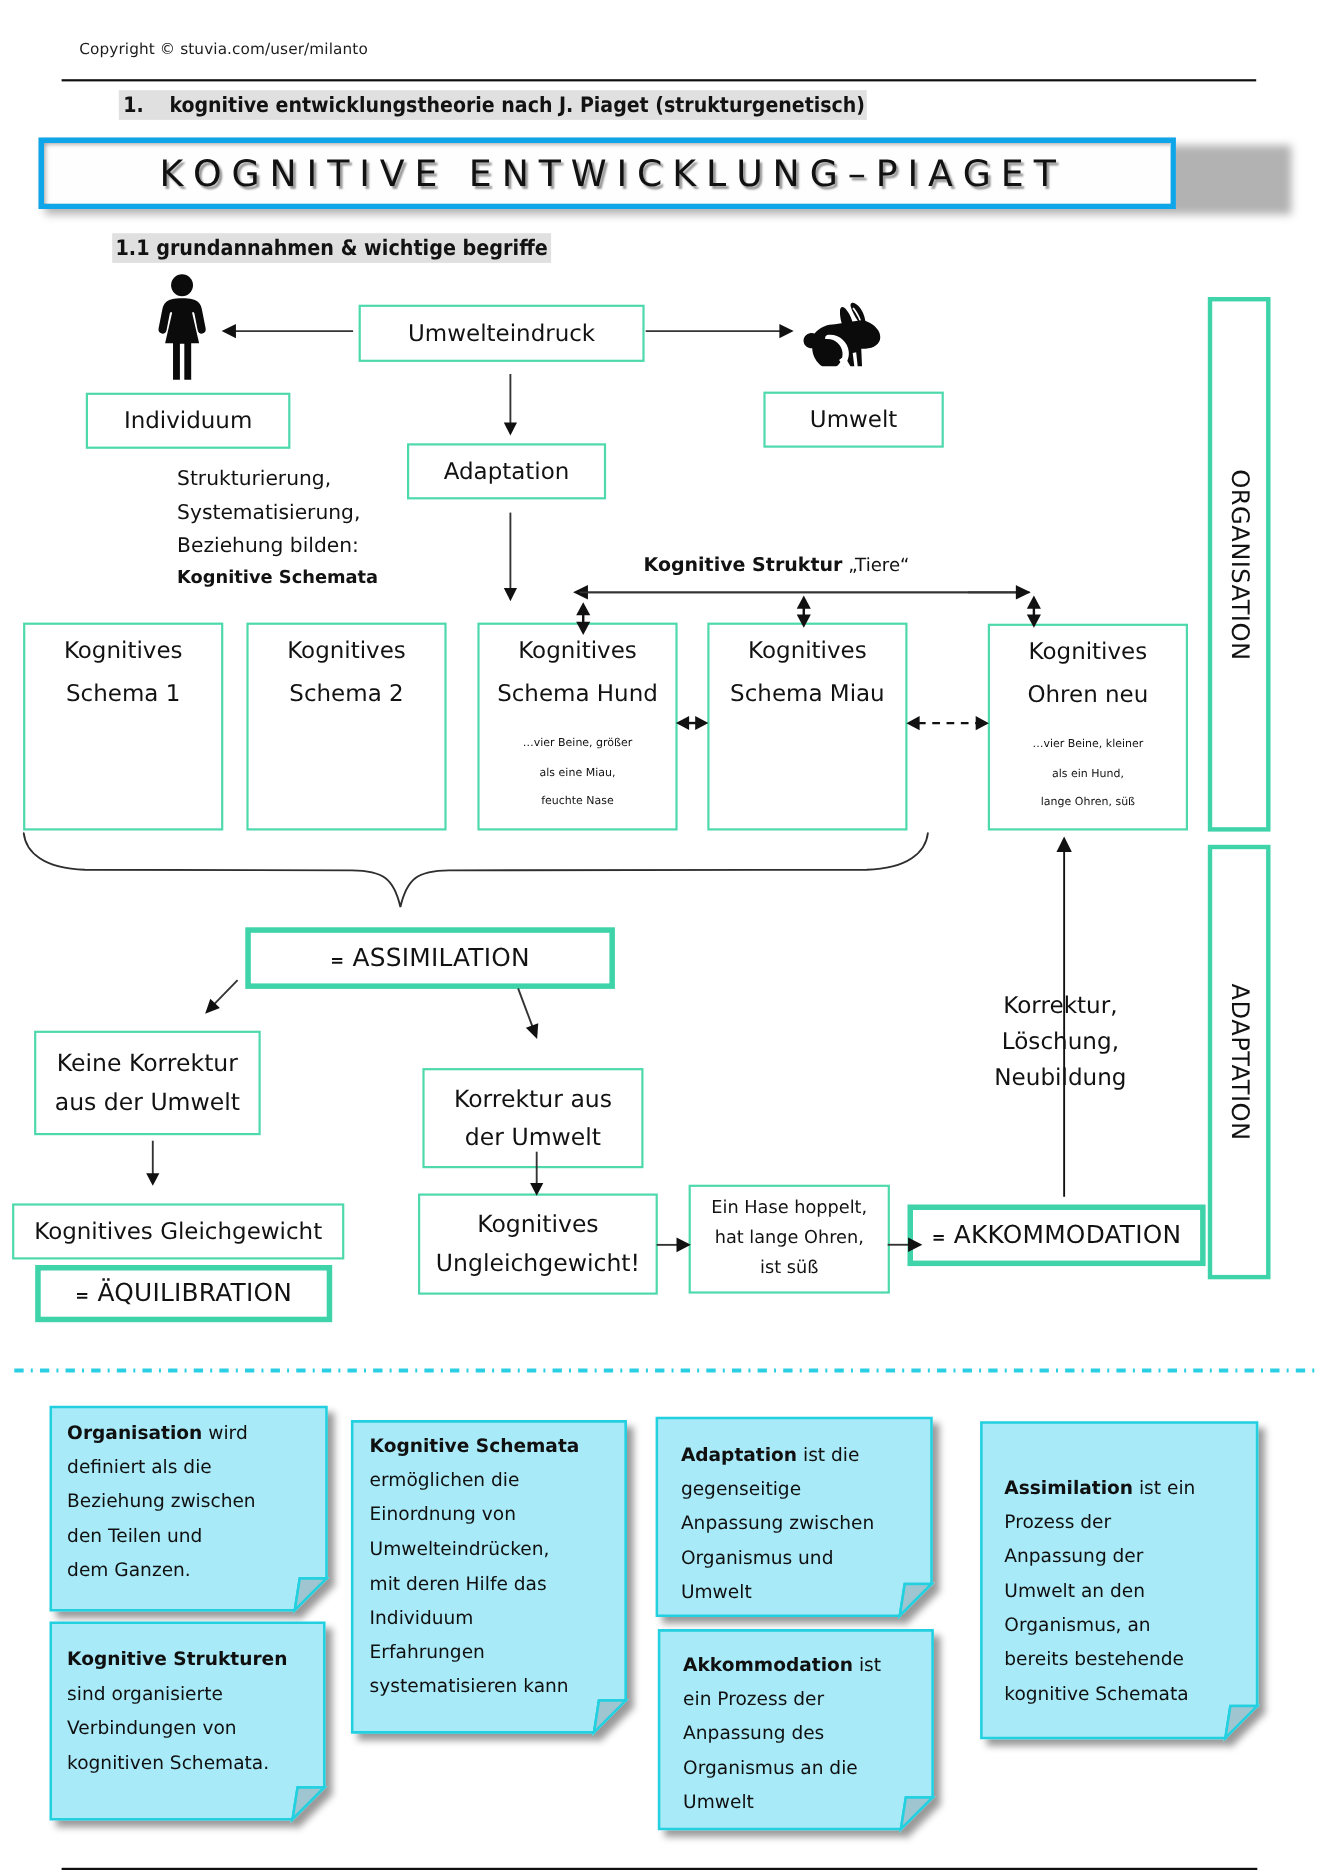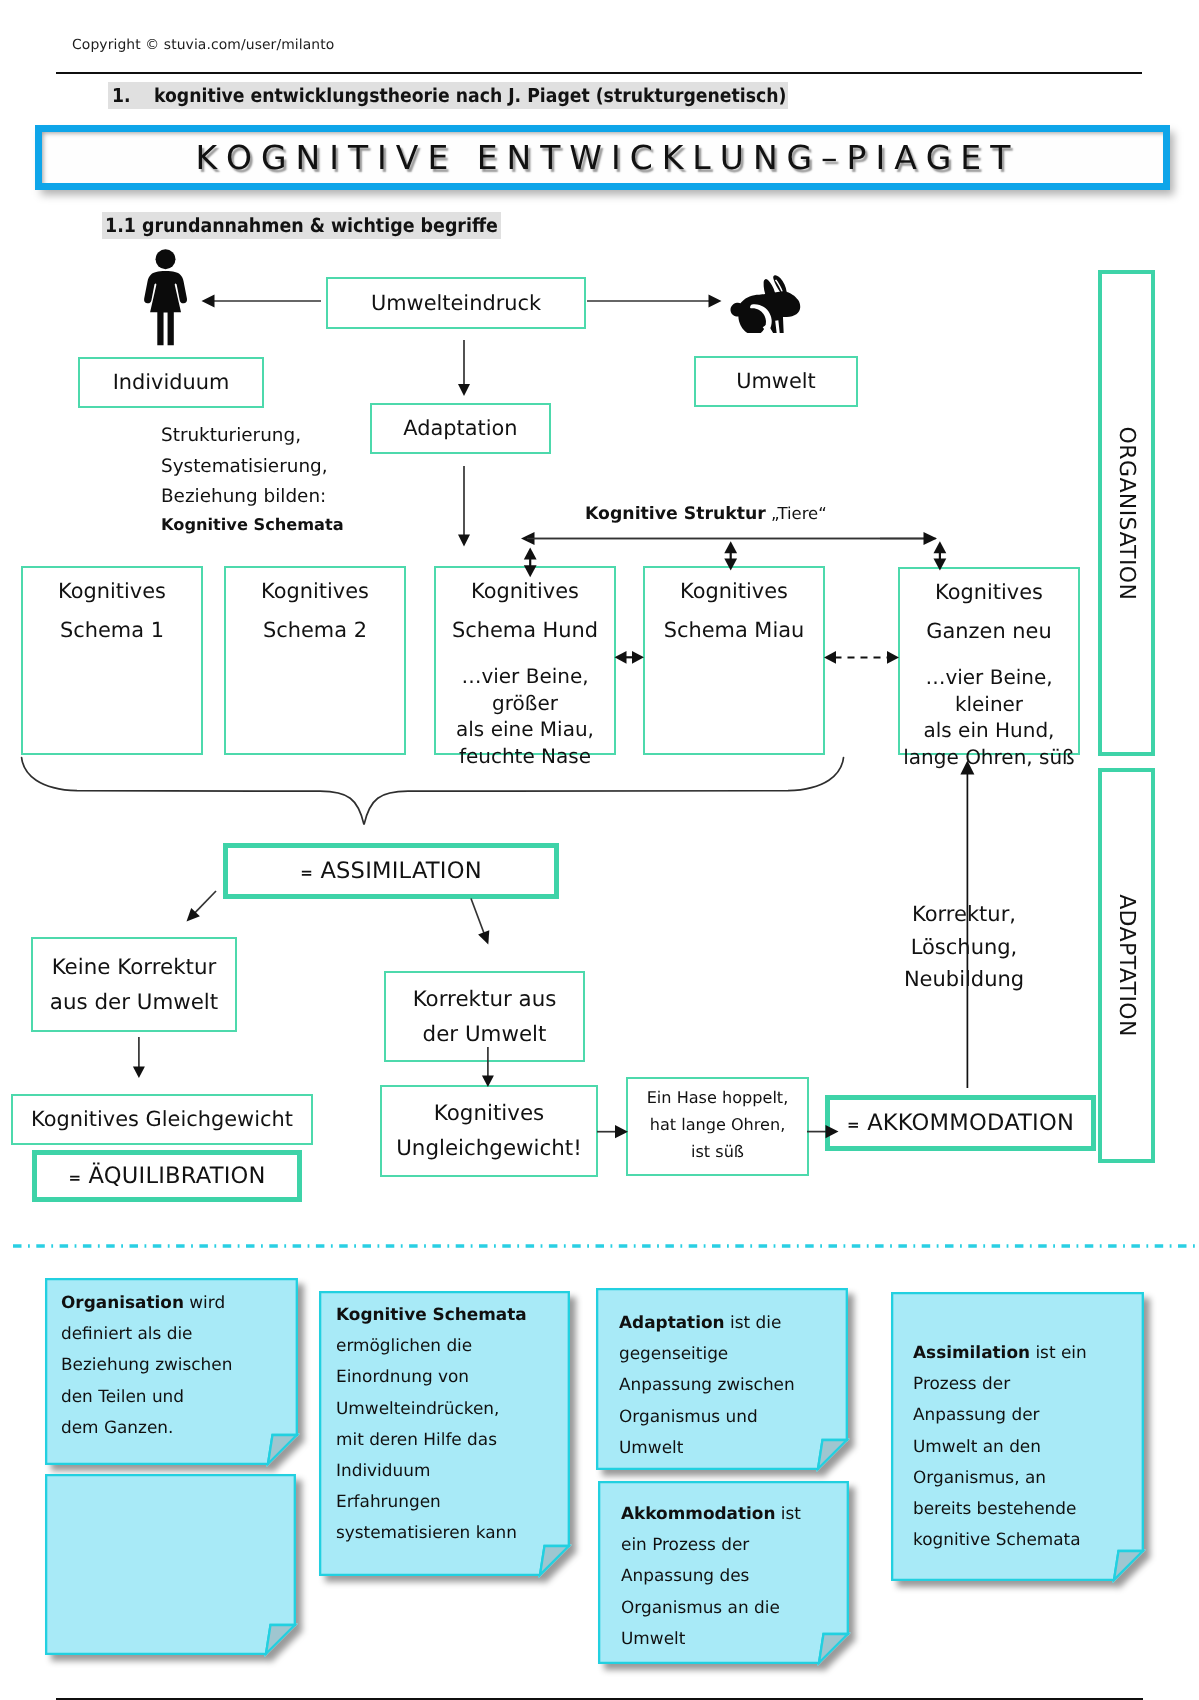--- a/index.html
+++ b/index.html
@@ -9,39 +9,39 @@
   .page{position:absolute;left:0;top:0;width:1199px;height:1700px;}
   .abs{position:absolute;margin-top:16px;}
   
   #copyright{left:72px;top:21px;font-size:13.9px;font-weight:400;color:#1d1d1d;letter-spacing:.1px;}
   #top-rule{left:56px;top:56px;width:1086px;height:2.3px;background:#0f0f0f;}
   #sec-head{left:108px;top:66px;height:27px;font-size:19.2px;font-weight:700;background:#e0e0e0;
             font-family:"DejaVu Sans Condensed","DejaVu Sans",sans-serif;
             padding:0 2px 0 4px;white-space:nowrap;display:flex;align-items:center;}
   #sec-head .num{display:inline-block;width:42px;}
   #banner-shadow{left:41px;top:116px;width:1133px;height:63px;background:rgba(0,0,0,.30);filter:blur(4px);}
-  #banner{left:35px;top:109px;width:1135px;height:65px;box-sizing:border-box;
-          border:7px solid #0ea5e9;background:#e5e5e5;}
+  #banner{left:35px;top:109px;width:1034px;height:65px;box-sizing:border-box;
+          border:5px solid #0ea5e9;background:#e5e5e5;}
   #banner-inner{position:absolute;left:0;top:0;right:0;bottom:0;background:#fefefe;
           box-shadow:inset 3px 3px 5px -2px rgba(0,0,0,.38);
           display:flex;align-items:center;justify-content:center;}
   #banner-text{font-size:33px;font-weight:400;color:#111;letter-spacing:-0.75px;
           text-shadow:2.4px 2.6px 1.8px rgba(0,0,0,.40);white-space:pre;}
   #subsec{left:102px;top:196px;height:27px;font-size:19.4px;font-weight:700;background:#e0e0e0;
           font-family:"DejaVu Sans Condensed","DejaVu Sans",sans-serif;
           padding:0 3px;white-space:nowrap;display:flex;align-items:center;}
   
   .gbox{position:absolute;box-sizing:border-box;border:2.4px solid #4dd9ac;background:#fff;}
   .gbox.thick{border-width:5.2px;border-color:#3ed3a8;}
   .ctr{position:absolute;left:0;top:0;width:100%;height:100%;display:flex;
        flex-direction:column;align-items:center;justify-content:center;text-align:center;}
   .tt{position:absolute;left:0;width:100%;text-align:center;white-space:pre-line;}
   .t23{font-size:20.9px;line-height:35px;font-weight:400;}
   .t21{font-size:21.4px;line-height:35px;font-weight:400;}
-  .t18{font-size:20px;line-height:26.6px;font-weight:400;}
+  .t18{font-size:10px;line-height:26.6px;font-weight:400;}
   .t18b{font-size:16.1px;line-height:27px;font-weight:400;}
   .cap{font-size:22.6px;font-weight:400;letter-spacing:.2px;}
   .cap::first-letter{font-size:15px;font-weight:700;}
   .bar{position:absolute;box-sizing:border-box;border:4.5px solid #3ed3a8;background:#fff;}
   .barlabel{position:absolute;left:0;top:0;width:100%;height:100%;display:flex;
             align-items:center;justify-content:center;}
   .barlabel span{transform:rotate(90deg);white-space:nowrap;font-size:22px;letter-spacing:.4px;font-weight:400;}
   .freetext{position:absolute;font-weight:400;white-space:pre-line;}
   svg.ov{position:absolute;left:0;top:0;width:1199px;height:1700px;pointer-events:none;overflow:visible;}
   .icon{position:absolute;}
@@ -149,21 +149,21 @@
       <div class="tt t18" style="top:95px">…vier Beine, größer
 als eine Miau,
 feuchte Nase</div>
     </div>
 <div class="gbox" style="left:643px;top:566px;width:182px;height:189px;">
       <div class="tt t23" style="top:6px">Kognitives</div>
       <div class="tt t23" style="top:45px">Schema Miau</div>
     </div>
 <div class="gbox" style="left:898px;top:567px;width:182px;height:188px;">
       <div class="tt t23" style="top:6px">Kognitives</div>
-      <div class="tt t23" style="top:45px">Ganzen neu</div>
+      <div class="tt t23" style="top:45px">Ohren neu</div>
       <div class="tt t18" style="top:95px">…vier Beine, kleiner
 als ein Hund,
 lange Ohren, süß</div>
     </div>
 <div class="bar" style="left:1098px;top:270px;width:57px;height:486px;">
       <div class="barlabel">
         <span>ORGANISATION</span>
       </div>
     </div>
 <div class="bar" style="left:1098px;top:768px;width:57px;height:395px;">
@@ -304,20 +304,21 @@
         <defs>
           <filter id="nsh1" x="-25%" y="-25%" width="160%" height="160%">
             <feDropShadow dx="6" dy="6" stdDeviation="3.2" flood-color="#000" flood-opacity="0.40"></feDropShadow>
           </filter>
         </defs>
         <g filter="url(#nsh1)">
           <path d="M1.15,1.15 H249.8 V151.0 H225.5 L221.0,179.8 H1.15 Z" fill="#a8eaf7" stroke="#20d0e0" stroke-width="2.3" stroke-linejoin="miter"></path>
           <path d="M249.8,151.0 L225.5,151.0 L221.0,179.8 Z" fill="#9fc6d0" stroke="#20d0e0" stroke-width="2.3" stroke-linejoin="miter"></path>
         </g>
       </svg>
+<div class="txt" style="left:30px;top:33px;width:229px;"><b>Kognitive Strukturen</b><br>sind organisierte<br>Verbindungen von<br>kognitiven Schemata.</div>
 </div>
 <div class="note" style="left:305px;top:1277px;width:279px;height:313px;">
 <svg width="279" height="313" viewBox="-14 -14 279 313" style="position:absolute;left:0;top:0;overflow:visible">
         <defs>
           <filter id="nsh2" x="-25%" y="-25%" width="160%" height="160%">
             <feDropShadow dx="6" dy="6" stdDeviation="3.2" flood-color="#000" flood-opacity="0.40"></feDropShadow>
           </filter>
         </defs>
         <g filter="url(#nsh2)">
           <path d="M1.15,1.15 H249.8 V255.0 H225.5 L221.0,283.9 H1.15 Z" fill="#a8eaf7" stroke="#20d0e0" stroke-width="2.3" stroke-linejoin="miter"></path>

